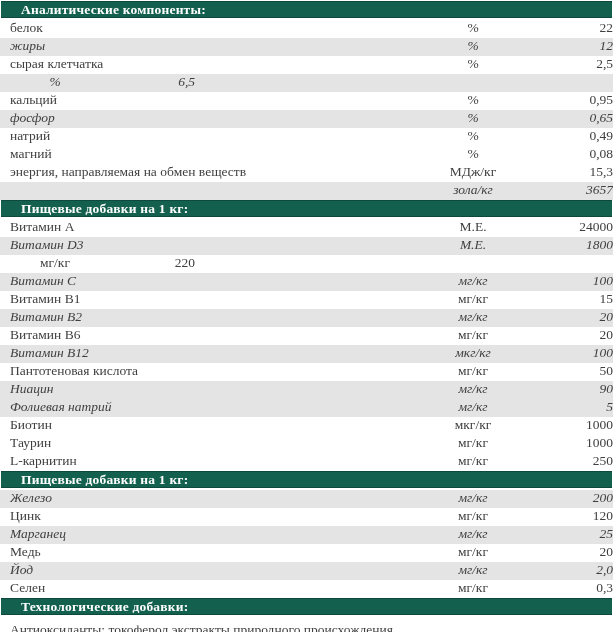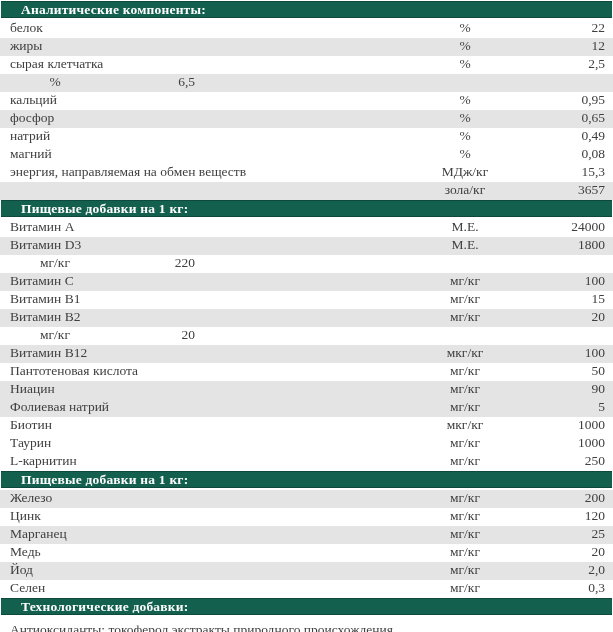--- a/index.html
+++ b/index.html
@@ -17,24 +17,24 @@
     height:15px;
     padding-left:20px;
     letter-spacing:0.2px;
   }
   .row {
     display:flex;
     height:18px;
     font-size:13.5px;
     color:var(--text, #3f3f3f);
   }
-  .row.alt { background:var(--row-alt-bg, #e4e4e4); }
+  .row.alt { background:var(--row-alt-bg, #e4e4e4);font-style:italic; }
   .cell-name { flex:1 1 auto; padding-left:10px; white-space:nowrap; overflow:hidden; }
   .cell-unit { flex:0 0 110px; width:110px; text-align:center; }
-  .cell-value { flex:0 0 85px; width:85px; text-align:right; padding-right:8px; }
+  .cell-value { flex:0 0 85px; width:85px; text-align:right; padding-right:0; }
   .note {
     font-size:13.5px;
     color:var(--text, #3f3f3f);
     padding:5px 10px 5px 10px;
   }
 </style>
 </head>
 <body>
 
 <div class="doc">
@@ -113,20 +113,21 @@
         <div class="cell-name">Витамин B1</div>
         <div class="cell-unit">мг/кг</div>
         <div class="cell-value">15</div>
       </div>
       <div class="row alt">
         <div class="cell-name">Витамин B2</div>
         <div class="cell-unit">мг/кг</div>
         <div class="cell-value">20</div>
       </div>
       <div class="row">
+        <div class="cell-name">Витамин B6</div>
         <div class="cell-unit">мг/кг</div>
         <div class="cell-value">20</div>
       </div>
       <div class="row alt">
         <div class="cell-name">Витамин B12</div>
         <div class="cell-unit">мкг/кг</div>
         <div class="cell-value">100</div>
       </div>
       <div class="row">
         <div class="cell-name">Пантотеновая кислота</div>

